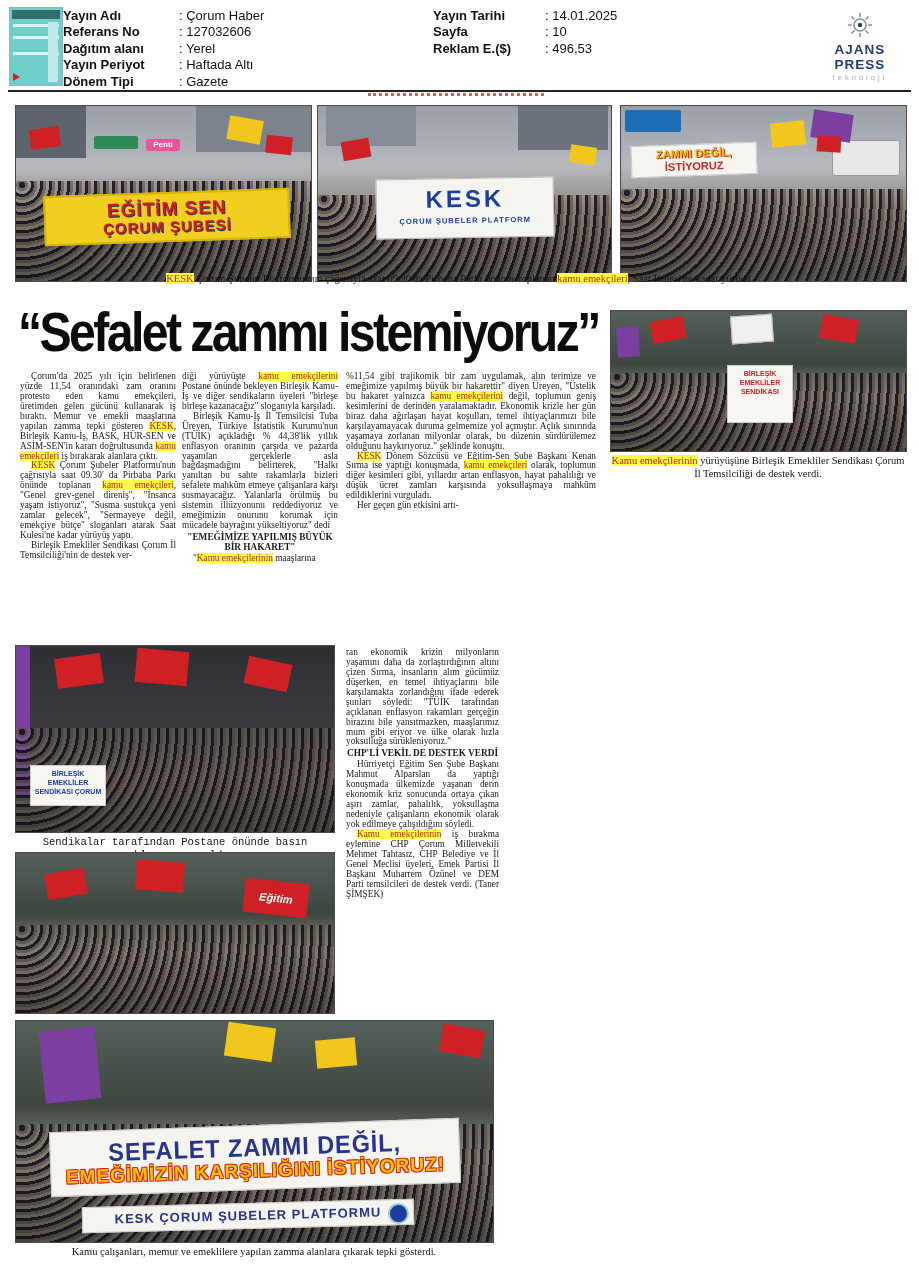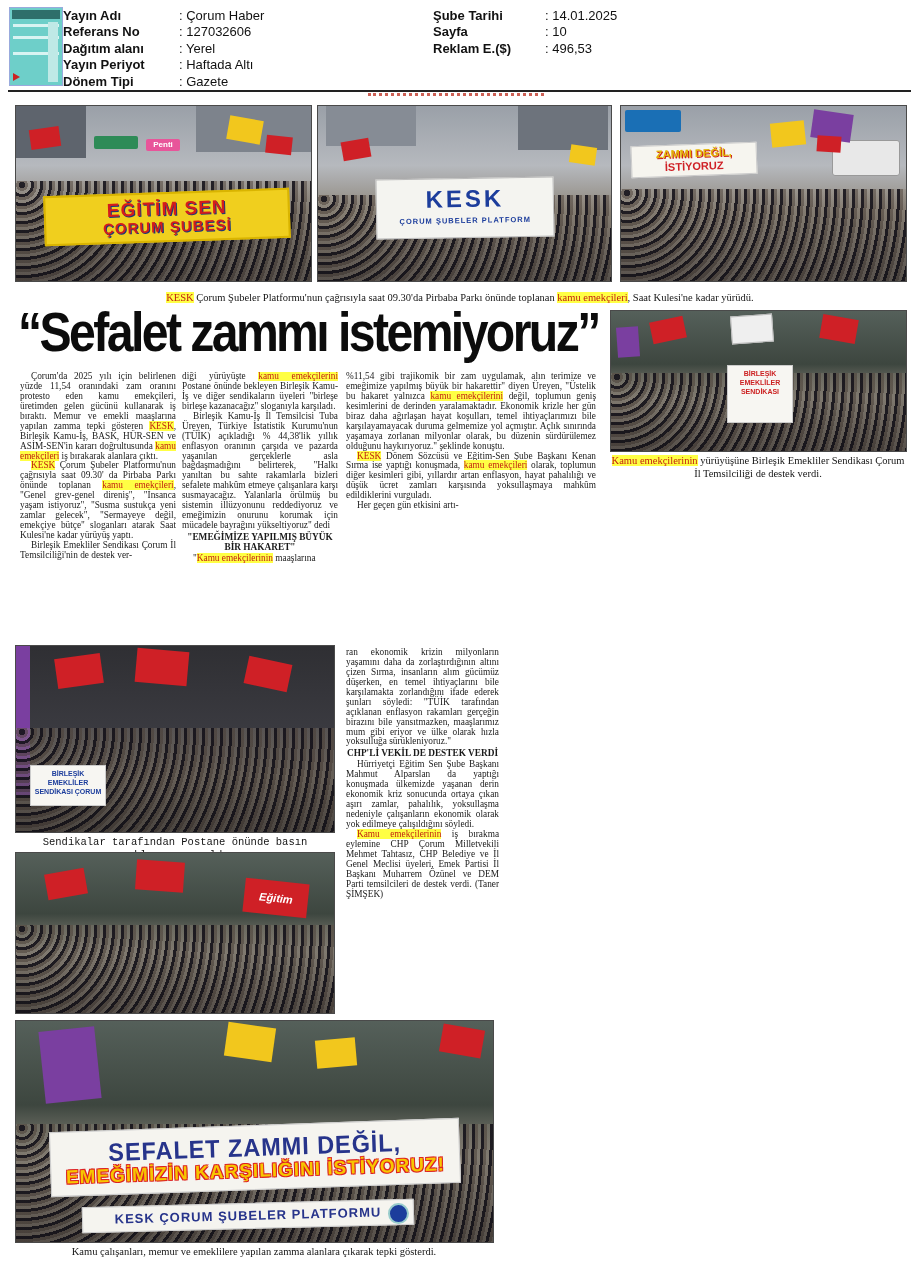--- a/index.html
+++ b/index.html
@@ -92,21 +92,21 @@
              font-size:13px;font-weight:bold;color:#27348b;line-height:24px;letter-spacing:1px;}
   .kesk-roundel{position:absolute;right:4px;top:3px;width:17px;height:17px;border-radius:50%;
                 background:#1c3d9c;border:2px solid #9cc;}
 
   
   .headline{position:absolute;top:299px;left:18px;width:640px;font-weight:bold;color:#0c0c0c;
             font-size:56px;letter-spacing:-3px;transform:scaleX(.86);transform-origin:left top;
             white-space:nowrap;font-family:"Liberation Sans",sans-serif;}
   .caption{position:absolute;font-family:"Liberation Serif",serif;font-size:10.5px;color:#141414;
            text-align:center;line-height:1.2;}
-  .cap-top{top:292px;left:60px;width:800px;}
+  .cap-top{top:273px;left:60px;width:800px;}
   .cap-right{top:455px;left:610px;width:296px;}
   .cap-midA{top:836px;left:15px;width:320px;font-family:Liberation Mono, monospace;}
   .cap-bottom{top:1246px;left:15px;width:478px;}
 
   .col{position:absolute;top:372px;height:270px;overflow:hidden;text-align:justify;
        font-family:"Liberation Serif",serif;font-size:9.3px;line-height:1.07;color:#1a1a1a;}
   .col p{margin:0;text-indent:11px;font-family:Liberation Serif, serif;}
   .col p.noindent{text-indent:0;}
   .col p.subhead{text-indent:0;text-align:center;font-weight:bold;margin:2px 0 1px;}
   .col1{left:20px;width:156px;}
@@ -149,33 +149,44 @@
         <span class="meta-value">: Haftada Altı</span>
       </div>
       <div class="meta-row">
         <span class="meta-label">Dönem Tipi</span>
         <span class="meta-value">: Gazete</span>
       </div>
     </div>
 
     <div class="meta-table right">
       <div class="meta-row">
-        <span class="meta-label">Şube Tarihi</span>
+        <span class="meta-label">Yayın Tarihi</span>
         <span class="meta-value">: 14.01.2025</span>
       </div>
       <div class="meta-row">
         <span class="meta-label">Sayfa</span>
         <span class="meta-value">: 10</span>
       </div>
       <div class="meta-row">
         <span class="meta-label">Reklam E.($)</span>
         <span class="meta-value">: 496,53</span>
       </div>
     </div>
 
+    <div class="brand">
+      <svg width="34" height="30" viewBox="0 0 34 30" style="display:block;margin:0 auto;">
+        <g fill="none" stroke="#8a8f98" stroke-width="1.6">
+          <circle cx="17" cy="13" r="6"></circle>
+          <path d="M17 1 L17 5 M17 21 L17 25 M5 13 L9 13 M25 13 L29 13 M8.5 4.5 L11.5 7.5 M22.5 18.5 L25.5 21.5 M25.5 4.5 L22.5 7.5 M11.5 18.5 L8.5 21.5"></path>
+        </g>
+        <circle cx="17" cy="13" r="2.2" fill="#253a7d"></circle>
+      </svg>
+      <div class="brand-name">AJANS PRESS</div>
+      <div class="brand-sub">teknoloji</div>
+    </div>
   </div>
 
   <div class="header-rule"></div>
   <div class="clipmark"></div>
 
   <div class="photo photo1">
     <div class="sky-street"></div>
     <div class="bldg" style="left:0;top:0;width:70px;height:52px;background:#5e646d"></div>
     <div class="bldg" style="left:180px;top:0;width:115px;height:46px;background:#7d838c"></div>
     <div class="sign-green" style="left:78px;top:30px;width:44px;height:13px"></div>

